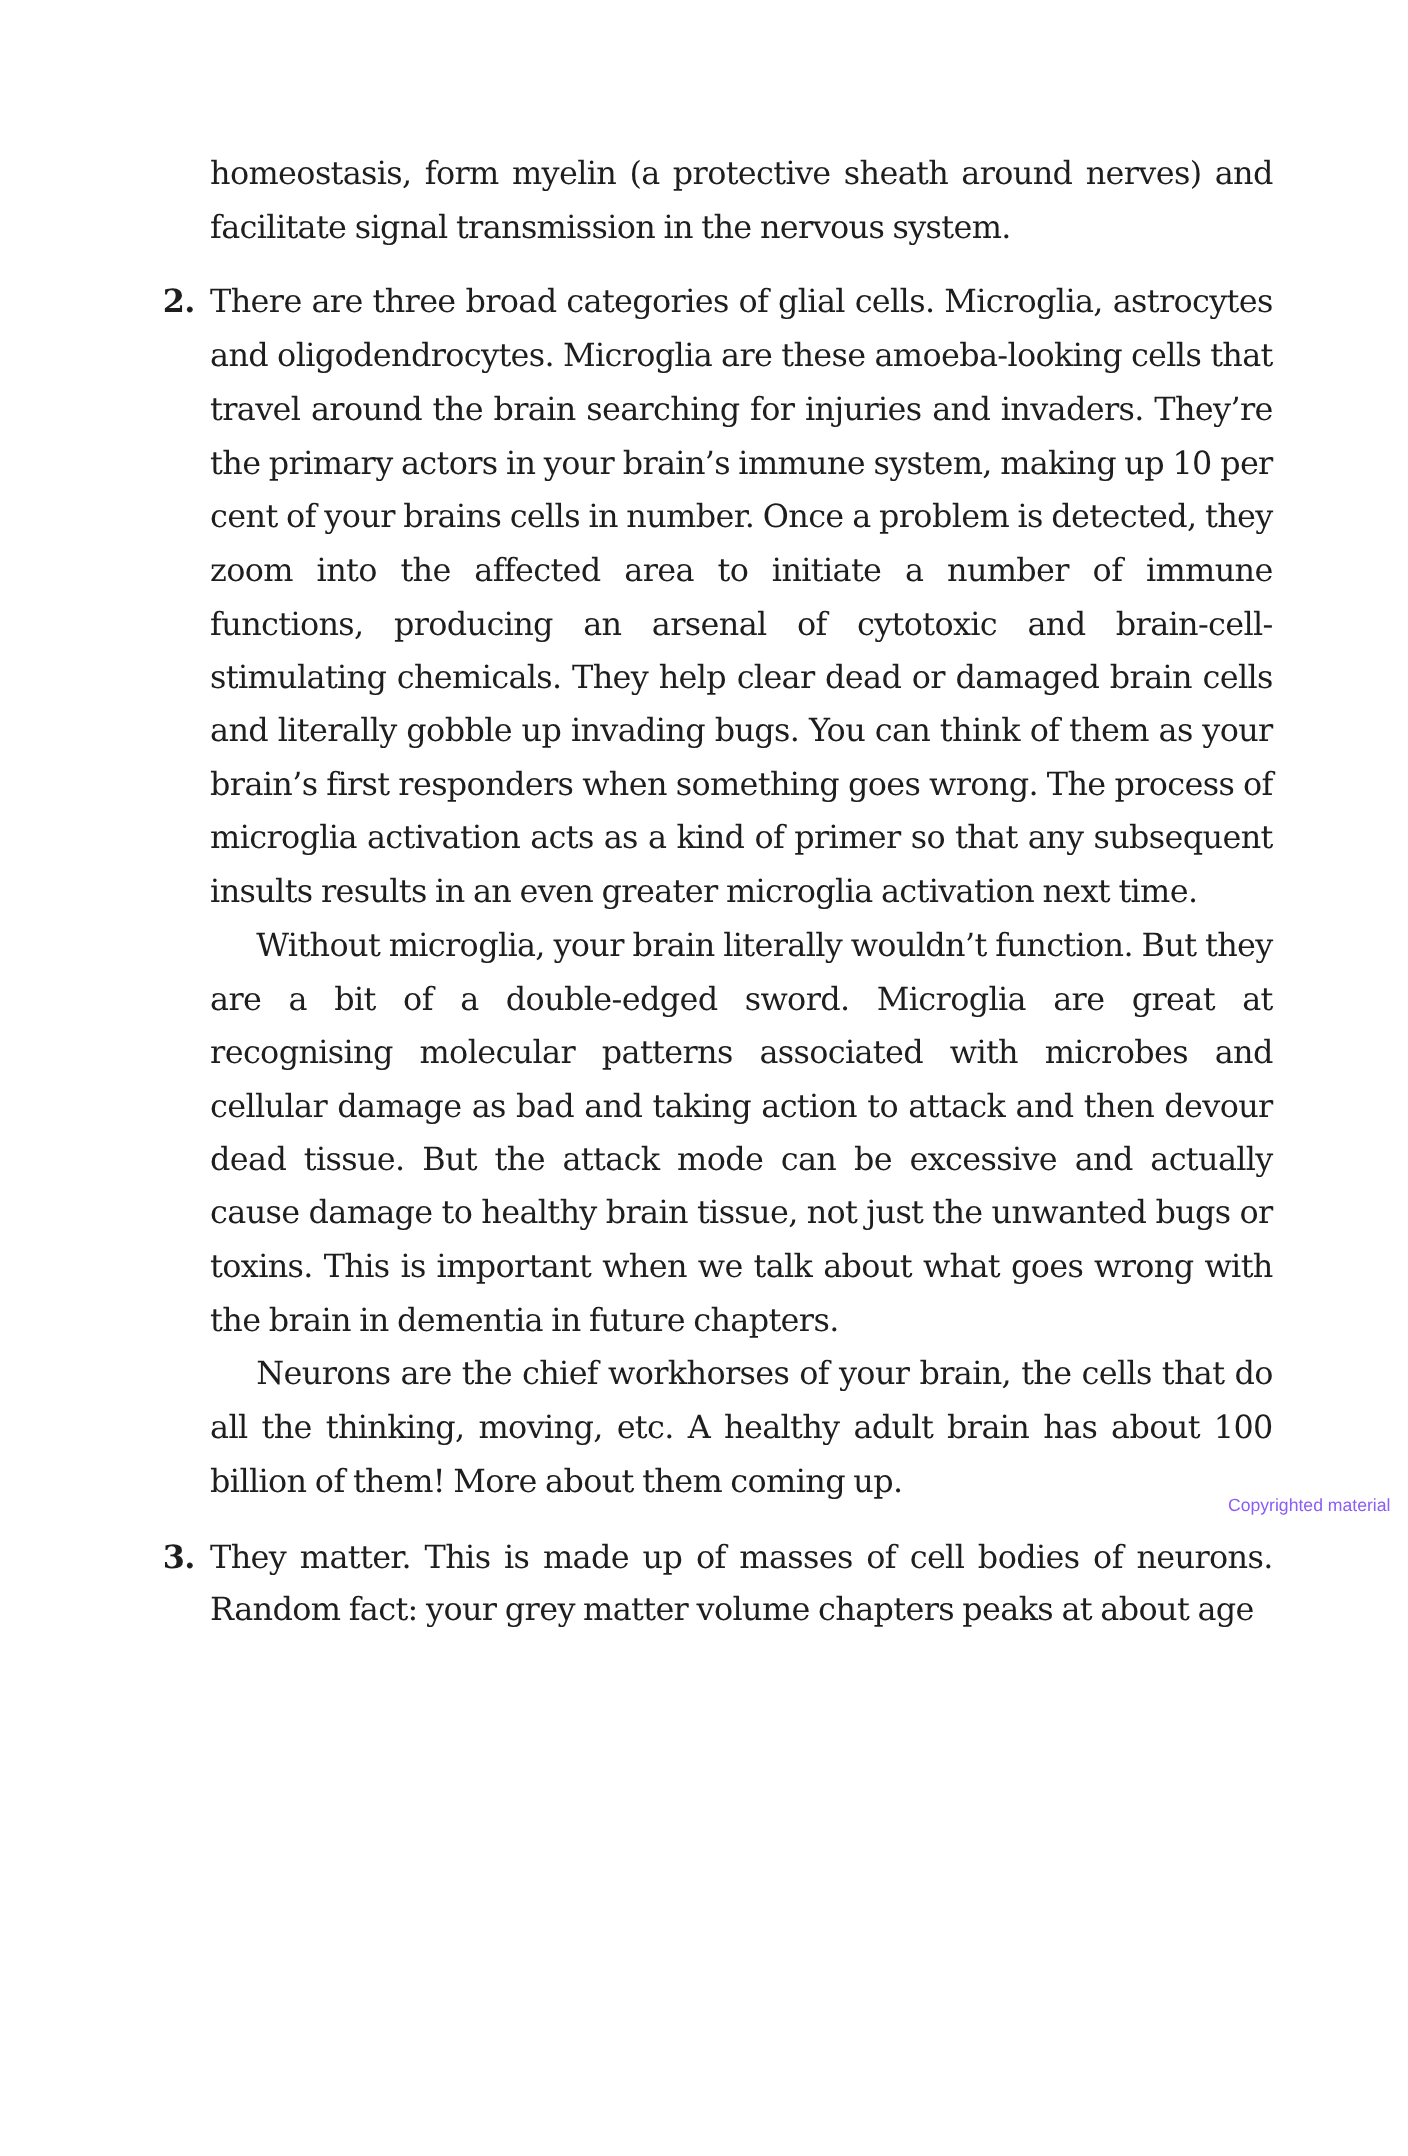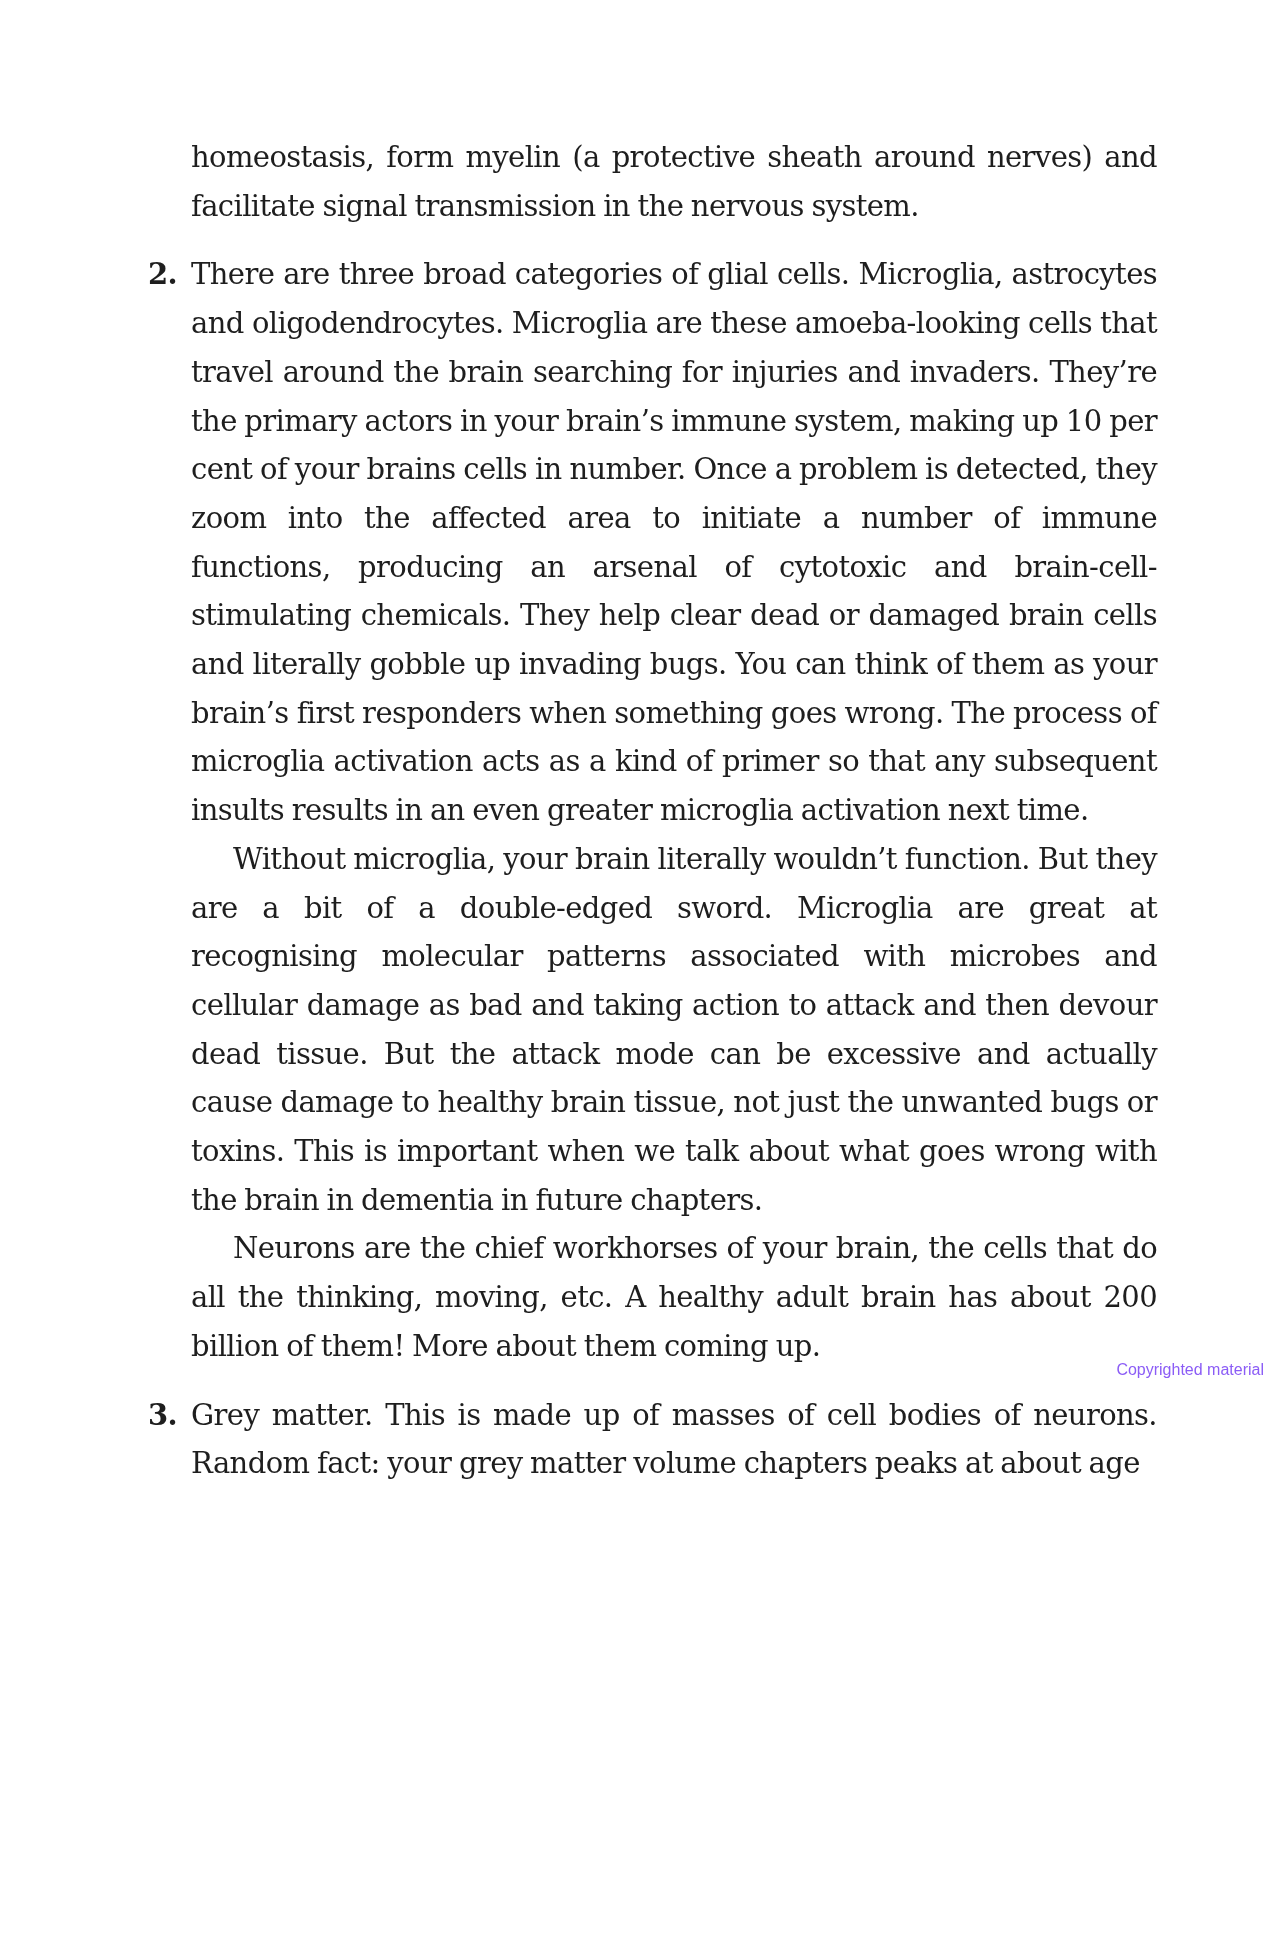--- a/index.html
+++ b/index.html
@@ -73,22 +73,22 @@
     <p>homeostasis, form myelin (a protective sheath around nerves) and facilitate signal transmission in the nervous system.</p>
 
     <p class="list-item">
       <span class="list-num">2.</span><span class="lead">There are three broad categories of glial cells.</span><span> Microglia, astrocytes and oligodendrocytes. Microglia are these amoeba-looking cells that travel around the brain searching for injuries and invaders. They’re the primary actors in your brain’s immune system, making up 10 per cent of your brains cells in number. Once a problem is detected, they zoom into the affected area to initiate a number of immune functions, producing an arsenal of cytotoxic and brain-cell-stimulating chemicals. They help clear dead or damaged brain cells and literally gobble up invading bugs. You can think of them as your brain’s first responders when something goes wrong. The process of microglia activation acts as a kind of primer so that any subsequent insults results in an even greater microglia activation next time.</span>
     </p>
 
     <p class="para-indent">Without microglia, your brain literally wouldn’t function. But they are a bit of a double-edged sword. Microglia are great at recognising molecular patterns associated with microbes and cellular damage as bad and taking action to attack and then devour dead tissue. But the attack mode can be excessive and actually cause damage to healthy brain tissue, not just the unwanted bugs or toxins. This is important when we talk about what goes wrong with the brain in dementia in future chapters.</p>
 
 
 
-    <p class="para-indent">Neurons are the chief workhorses of your brain, the cells that do all the thinking, moving, etc. A healthy adult brain has about 200 billion of them! More about them coming up.</p>
+    <p class="para-indent">Neurons are the chief workhorses of your brain, the cells that do all the thinking, moving, etc. A healthy adult brain has about 100 billion of them! More about them coming up.</p>
 
     <p class="list-item">
-      <span class="list-num">3.</span><span class="lead">Grey matter.</span><span> This is made up of masses of cell bodies of neurons. Random fact: your grey matter volume chapters peaks at about age</span>
+      <span class="list-num">3.</span><span class="lead">They matter.</span><span> This is made up of masses of cell bodies of neurons. Random fact: your grey matter volume chapters peaks at about age</span>
     </p>
 
   </div>
 
   <div class="watermark">Copyrighted material</div>
 </div>
 
 </body></html>

